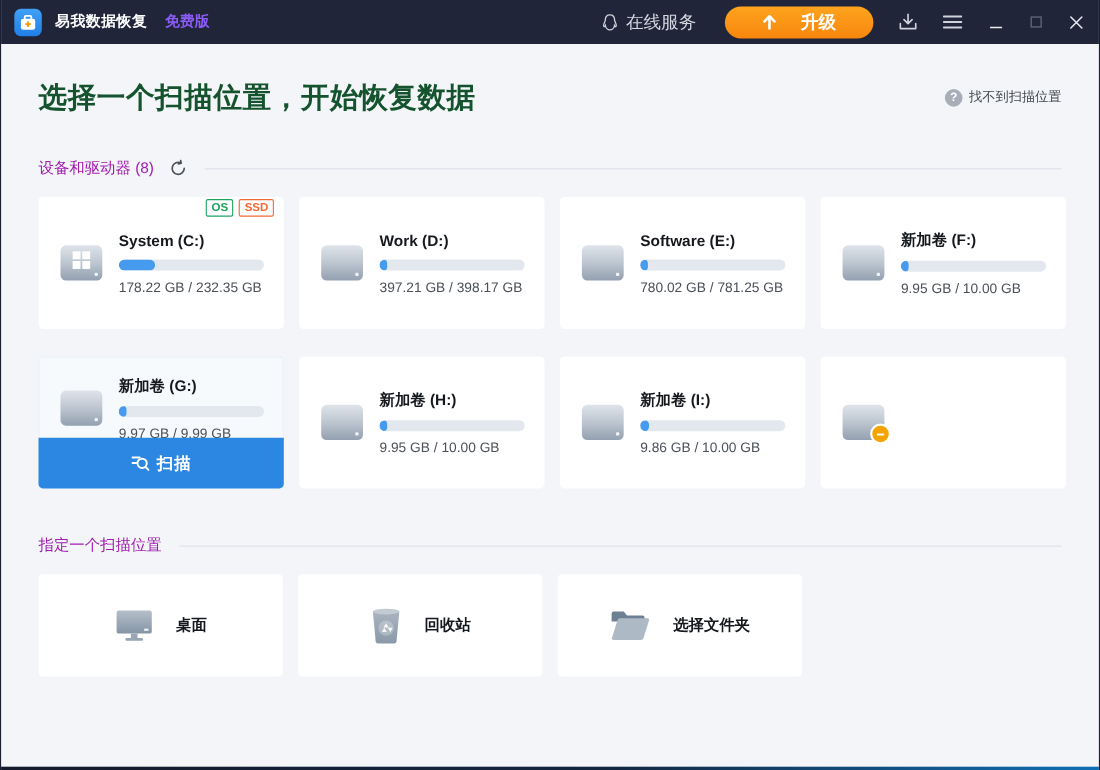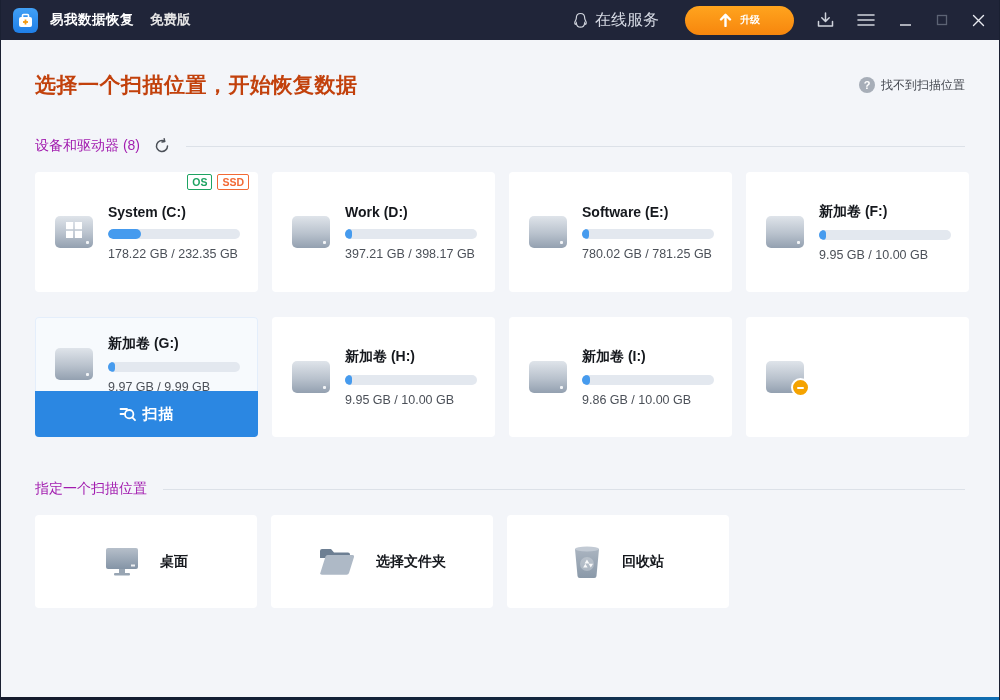--- a/index.html
+++ b/index.html
@@ -17,37 +17,38 @@
   .titlebar{
     height:40px;background:#202539;display:flex;align-items:center;
     padding:0 14px 0 12px;box-sizing:border-box;
   }
   .app-logo{
     width:25px;height:25px;border-radius:6px;
     background:linear-gradient(180deg,#41a0f5,#1f7fe8);
     display:flex;align-items:center;justify-content:center;margin-right:12px;
   }
   .app-title{color:#fff;font-size:13.5px;font-weight:bold;letter-spacing:.5px;}
-  .edition{color:#e5e5e5;font-size:13.5px;font-weight:bold;margin-left:16px;}
+  .edition{color:#8b5cf6;font-size:13.5px;font-weight:bold;margin-left:16px;}
   .tb-right{margin-left:auto;display:flex;align-items:center;}
   .online-service{display:flex;align-items:center;color:#d4d8e2;font-size:16px;cursor:pointer;}
   .online-service svg{margin-right:6px;}
   .upgrade-btn{
     margin-left:26px;height:29px;padding:0 34px;border:none;border-radius:15px;
     background:linear-gradient(180deg,#ffa41e,#f7860d);
-    color:#fff;font-size:10px;font-weight:bold;display:flex;align-items:center;cursor:pointer;
+    color:#fff;font-size:16px;font-weight:bold;display:flex;align-items:center;cursor:pointer;
     font-family:inherit;
+    gap:14px;
   }
   .upgrade-btn svg{margin-right:8px;}
   .tb-icon{margin-left:22px;cursor:pointer;display:flex;align-items:center;}
   .win-btn{margin-left:24px;cursor:pointer;display:flex;align-items:center;}
   
   .main{padding:0 34px;box-sizing:border-box;}
   .heading-row{display:flex;align-items:center;margin-top:31px;}
-  .page-title{font-size:21px;font-weight:bold;color:#c2410c;letter-spacing:.5px;}
+  .page-title{font-size:26px;font-weight:bold;color:#14532d;letter-spacing:.5px;}
   .help-link{margin-left:auto;display:flex;align-items:center;font-size:12px;color:#42464e;cursor:pointer;}
   .help-q{
     width:16px;height:16px;border-radius:50%;background:#a7aeb8;color:#fff;
     font-size:11px;font-weight:bold;display:flex;align-items:center;justify-content:center;margin-right:6px;
   }
   .section-row{display:flex;align-items:center;margin-top:38px;}
   .section-title{font-size:14px;color:#a21caf;}
   .refresh-icon{margin-left:14px;cursor:pointer;display:flex;}
   .section-divider{flex:1;height:1px;background:#dce1e8;margin-left:16px;}
   
@@ -360,41 +361,41 @@
           <rect x="27" y="18.5" width="4" height="2" fill="#fff" opacity="0.85"></rect>
           <rect x="15" y="23" width="6" height="4" fill="#98a5b3"></rect>
           <rect x="10" y="27" width="16" height="2.6" rx="1" fill="#98a5b3"></rect>
         </svg>
       </span>
       <span class="loc-label">桌面</span>
     </div>
 
     <div class="loc-card">
       <span class="loc-icon">
-        <svg width="38" height="30" viewBox="0 0 38 30">
-          <path d="M2 4 Q2 2 4 2 H13 L16 5.5 H30 Q32 5.5 32 7.5 V11 H2 Z" fill="#6d7f93"></path>
-          <path d="M2 27 L7.5 9.5 Q8 8 9.6 8 H34.5 Q36.6 8 36 10 L31 26 Q30.5 27.8 28.6 27.8 H4 Q2 27.8 2 26 Z" fill="#aeb9c6"></path>
-        </svg>
-      </span>
-      <span class="loc-label">选择文件夹</span>
-    </div>
-
-    <div class="loc-card">
-      <span class="loc-icon">
         <svg width="30" height="34" viewBox="0 0 30 34">
           <defs>
               <linearGradient id="bin" x1="0" y1="0" x2="0" y2="1">
             <stop offset="0" stop-color="#aab4c0"></stop>
                 <stop offset="1" stop-color="#8a99a9"></stop>
           </linearGradient>
             </defs>
           <path d="M3 4 H27 L24.5 31 Q24.3 33 22.3 33 H7.7 Q5.7 33 5.5 31 Z" fill="url(#bin)"></path>
           <ellipse cx="15" cy="4" rx="12" ry="2.6" fill="#c2cad4"></ellipse>
           <circle cx="15" cy="19" r="7" fill="#fff" opacity="0.25"></circle>
           <path d="M15 13.5 L18 18.5 H12 Z M10.2 23.5 L13 18.7 L15.8 23.5 Z M19.8 23.5 L17 18.7 H22.6 Z" fill="#fff" opacity="0.9" transform="scale(0.8) translate(3.7,4.7)"></path>
         </svg>
       </span>
       <span class="loc-label">回收站</span>
     </div>
+
+    <div class="loc-card">
+      <span class="loc-icon">
+        <svg width="38" height="30" viewBox="0 0 38 30">
+          <path d="M2 4 Q2 2 4 2 H13 L16 5.5 H30 Q32 5.5 32 7.5 V11 H2 Z" fill="#6d7f93"></path>
+          <path d="M2 27 L7.5 9.5 Q8 8 9.6 8 H34.5 Q36.6 8 36 10 L31 26 Q30.5 27.8 28.6 27.8 H4 Q2 27.8 2 26 Z" fill="#aeb9c6"></path>
+        </svg>
+      </span>
+      <span class="loc-label">选择文件夹</span>
+    </div>
   </div>
 </div>
 
 <div class="bottom-edge"></div>
 
 </body></html>

